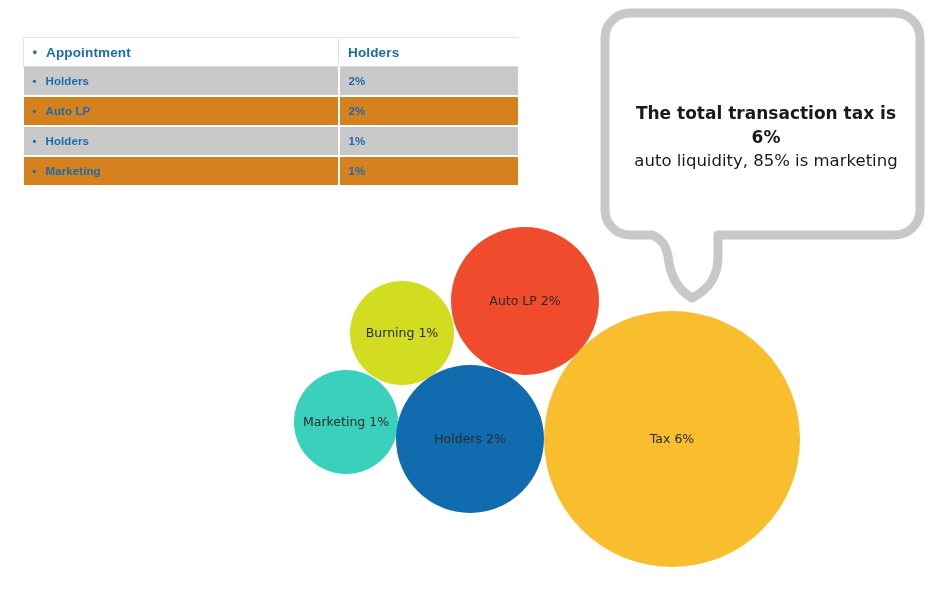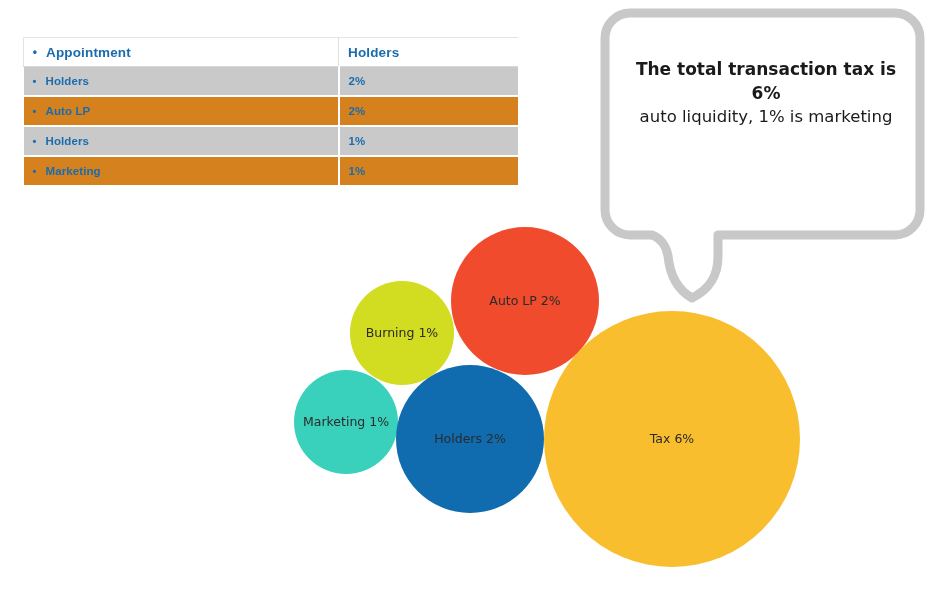--- a/index.html
+++ b/index.html
@@ -106,20 +106,21 @@
     width: 282px;
     text-align: center;
     color: #1a1a1a;
     font-size: 16.5px;
     line-height: 1.42;
     font-family: "DejaVu Sans", sans-serif;
   }
   .bubble-text .lead {
     font-weight: bold;
     font-size: 17px;
+    margin-top: 44px;
   }
 
   
   .bubble-chart {
     position: absolute;
     left: 0;
     top: 0;
     width: 938px;
     height: 590px;
   }
@@ -229,16 +230,16 @@
                L 30 227
                A 25 25 0 0 1 5 202
                L 5 30
                A 25 25 0 0 1 30 5
                Z" fill="#ffffff" stroke="#c8c8c8" stroke-width="9" stroke-linejoin="round"></path>
     </svg>
   </div>
 
   <div class="bubble-text">
     <div class="lead">The total transaction tax is 6%</div>
-    <div>auto liquidity, 1% is marketing</div>
+    <div>auto liquidity, 85% is marketing</div>
   </div>
 
 </div>
 
 </body></html>

